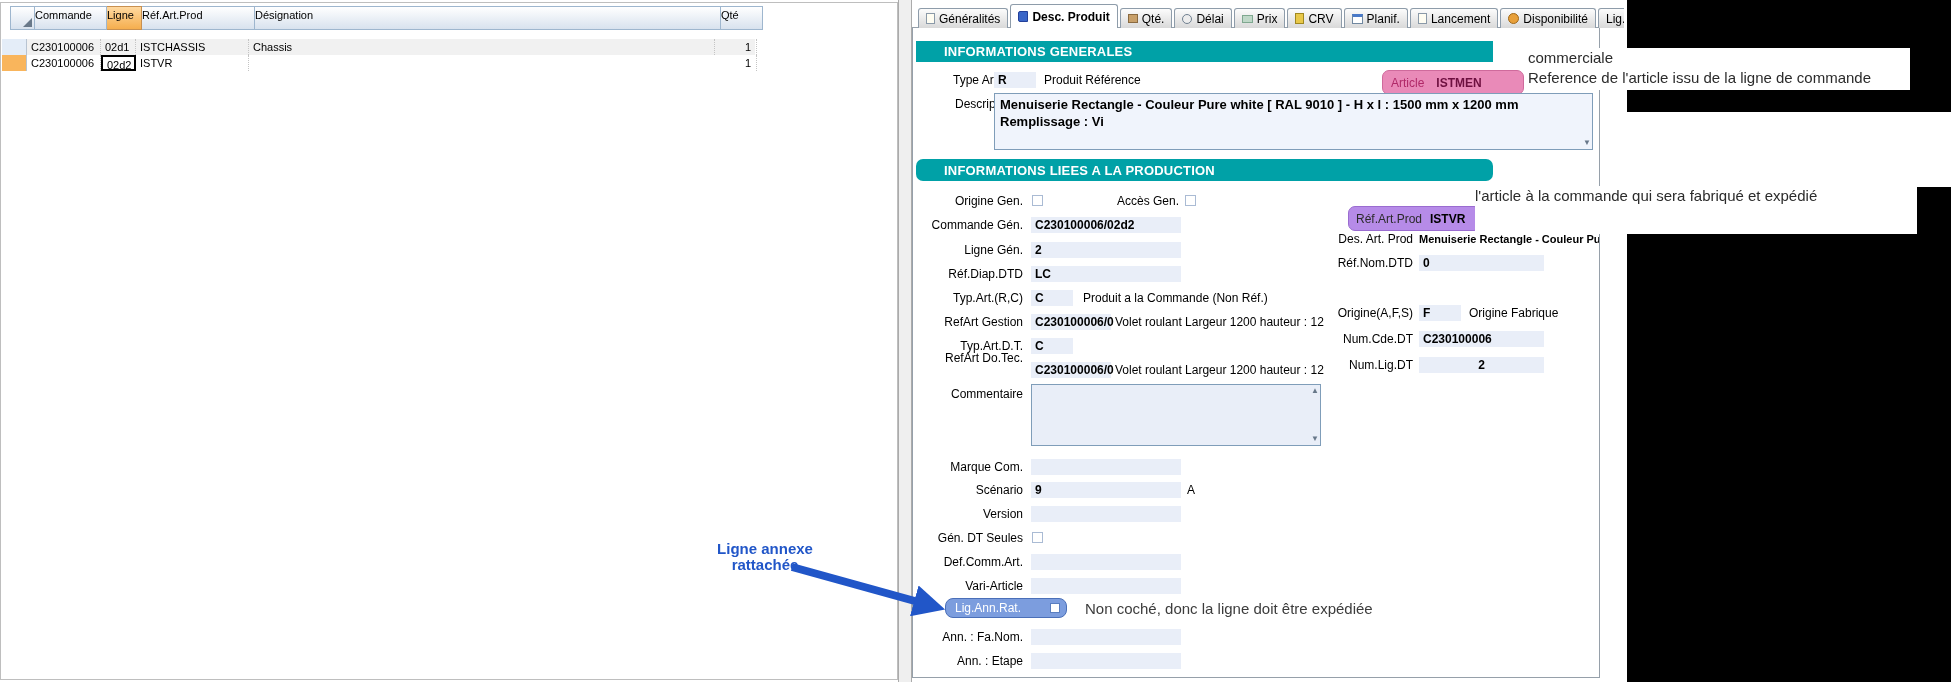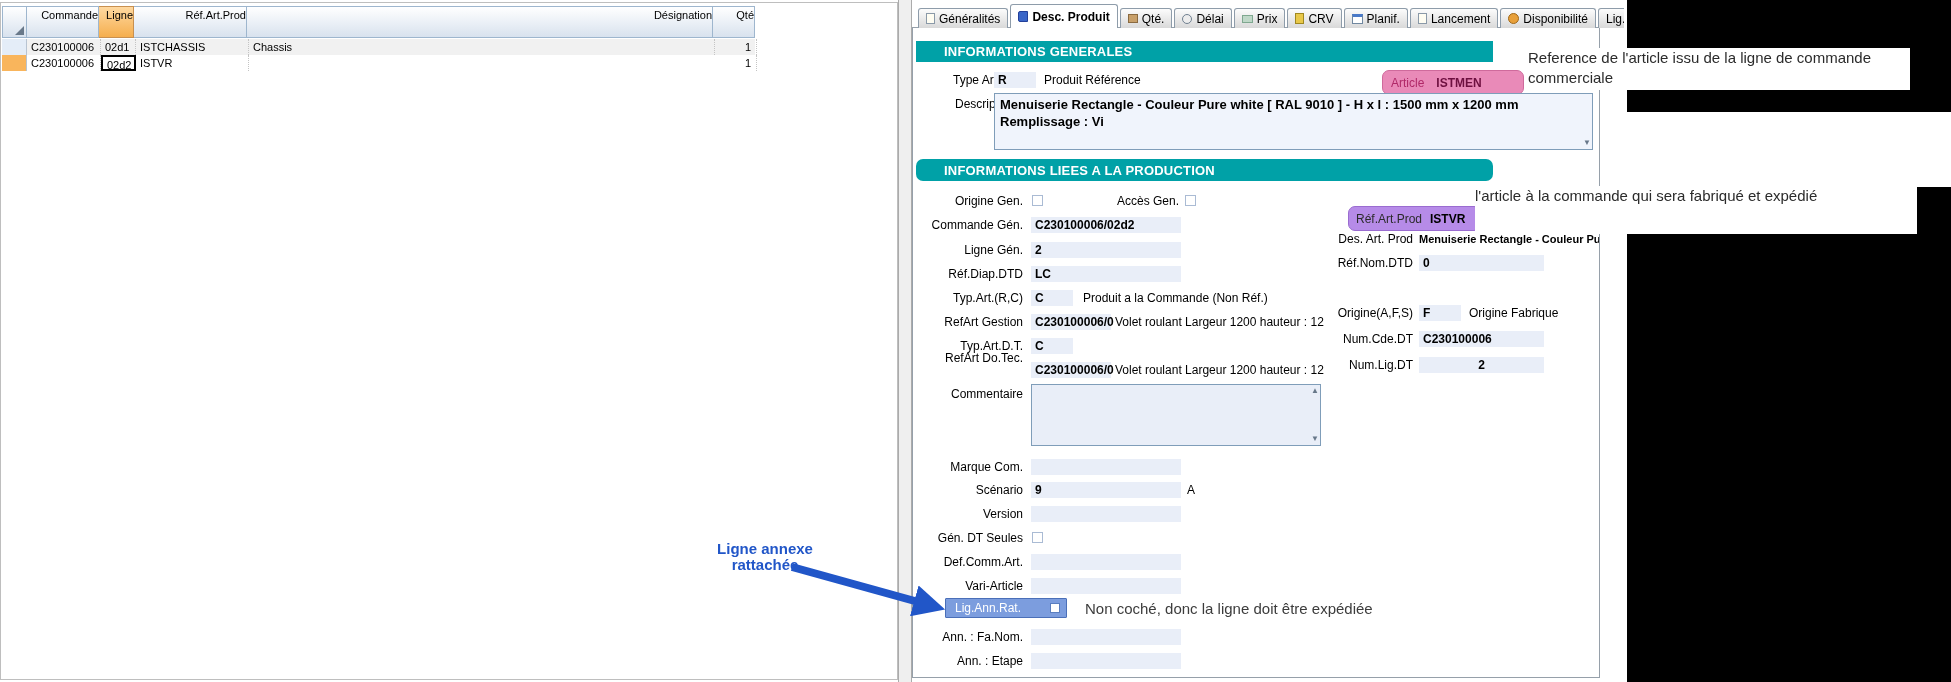--- a/index.html
+++ b/index.html
@@ -1,22 +1,22 @@
 <!DOCTYPE html>
 <html><head>
 <meta charset="utf-8">
 <style>
   html,body{margin:0;padding:0;}
   body{width:1951px;height:682px;position:relative;background:#fff;overflow:hidden;
        font-family:"Liberation Sans","DejaVu Sans",sans-serif;color:#000;}
   .abs{position:absolute;}
   
   .panel-left{position:absolute;left:0;top:2px;width:898px;height:678px;border:1px solid #BEBEBE;background:#fff;box-sizing:border-box;}
-  .th{position:absolute;top:6px;height:32px;line-height:16px;font-size:11px;text-align:right;
-      background:linear-gradient(#FFFFFF,#D8E2EE);border:1px solid #9EB6CE;border-left:none;box-sizing:border-box;white-space:nowrap;overflow:hidden;}
+  .th{position:absolute;top:6px;height:24px;line-height:16px;font-size:11px;text-align:left;
+      background:linear-gradient(#FFFFFF,#D8E2EE);border:1px solid #9EB6CE;border-left:none;box-sizing:border-box;white-space:nowrap;overflow:hidden;margin-left:8px;}
   .th-first{border-left:1px solid #9EB6CE;}
   .th-ligne{background:linear-gradient(#FFD9A0,#F5AE4E);border-color:#C89050;}
   .tri{position:absolute;right:2px;bottom:2px;width:0;height:0;border-style:solid;border-width:0 0 9px 9px;border-color:transparent transparent #69798A transparent;}
   .trow{position:absolute;height:16px;}
   .tcell{position:absolute;top:0;height:16px;line-height:16px;font-size:11px;padding-left:4px;
          border-right:1px dotted #C4C4C4;box-sizing:border-box;white-space:nowrap;overflow:hidden;}
   .tsel{position:absolute;top:0;left:0;width:25px;height:16px;border-right:1px solid #B8C4D2;box-sizing:border-box;}
   .cell-selected{border:2px solid #000 !important;background:#fff;}
   
   .splitter{position:absolute;left:898px;top:0;width:14px;height:682px;background:#EFEFEF;border-left:1px solid #ABABAB;border-right:1px solid #ABABAB;box-sizing:border-box;}
@@ -41,21 +41,21 @@
   .lbl{position:absolute;height:16px;line-height:16px;font-size:12px;text-align:right;white-space:nowrap;}
   .fld{position:absolute;height:16px;line-height:16px;background:#E9EEF8;font-size:12px;font-weight:bold;padding-left:4px;box-sizing:border-box;white-space:nowrap;}
   .fld-empty{font-weight:normal;}
   .sfx{position:absolute;height:16px;line-height:16px;font-size:12px;white-space:nowrap;}
   .cb{position:absolute;width:11px;height:11px;background:#fff;border:1px solid #AABBD4;box-sizing:border-box;}
   .area{position:absolute;background:#F0F4FC;border:1px solid #7F9DB9;box-sizing:border-box;}
   .scr{position:absolute;right:1px;font-size:8px;color:#68788A;line-height:8px;}
   .badge{position:absolute;height:25px;display:flex;align-items:center;box-sizing:border-box;border-radius:7px;font-size:12px;}
   .badge-pink{background:#E98AB8;border:1px solid #CF6A9C;}
   .badge-purple{background:#B68BE8;border:1px solid #9A6CD0;}
-  .badge-blue{background:#7C9DDE;border:1px solid #4A6FB8;border-radius:1px;height:20px;}
+  .badge-blue{background:#7C9DDE;border:1px solid #4A6FB8;border-radius:8px;height:20px;}
   
   .redact{position:absolute;background:#000;}
   .note{position:absolute;background:#fff;font-size:15px;line-height:20px;color:#2B2B2B;z-index:5;}
   .note-blue{position:absolute;color:#2156C8;font-weight:bold;font-size:15px;line-height:16px;text-align:center;z-index:5;}
   .note-gray{position:absolute;color:#3C3C3C;font-size:15px;line-height:18px;z-index:5;white-space:nowrap;}
 </style>
 </head>
 <body>
 
 <div class="panel-left"></div>
@@ -240,22 +240,22 @@
   <div class="fld" style="left:506px;top:329px;width:125px;text-align:center;padding-left:0;">2</div>
 
 </div>
 
 <div class="note-gray" style="left:1085px;top:600px;">Non coché, donc la ligne doit être expédiée</div>
 
 <div class="redact" style="left:1627px;top:0;width:324px;height:112px;"></div>
 <div class="redact" style="left:1627px;top:187px;width:324px;height:495px;"></div>
 
 <div class="note" style="left:1528px;top:48px;width:382px;height:42px;">
+  <div>commerciale</div>
   <div>Reference de l'article issu de la ligne de commande</div>
-  <div>commerciale</div>
 </div>
 
 <div class="note" style="left:1475px;top:186px;width:442px;height:48px;">
   <div>l'article à la commande qui sera fabriqué et expédié</div>
 </div>
 
 <div class="note-blue" style="left:690px;top:541px;width:150px;">Ligne annexe rattachée</div>
 
 <svg class="abs" style="left:770px;top:555px;width:200px;height:75px;z-index:5;" viewBox="0 0 200 75">
   <defs>

